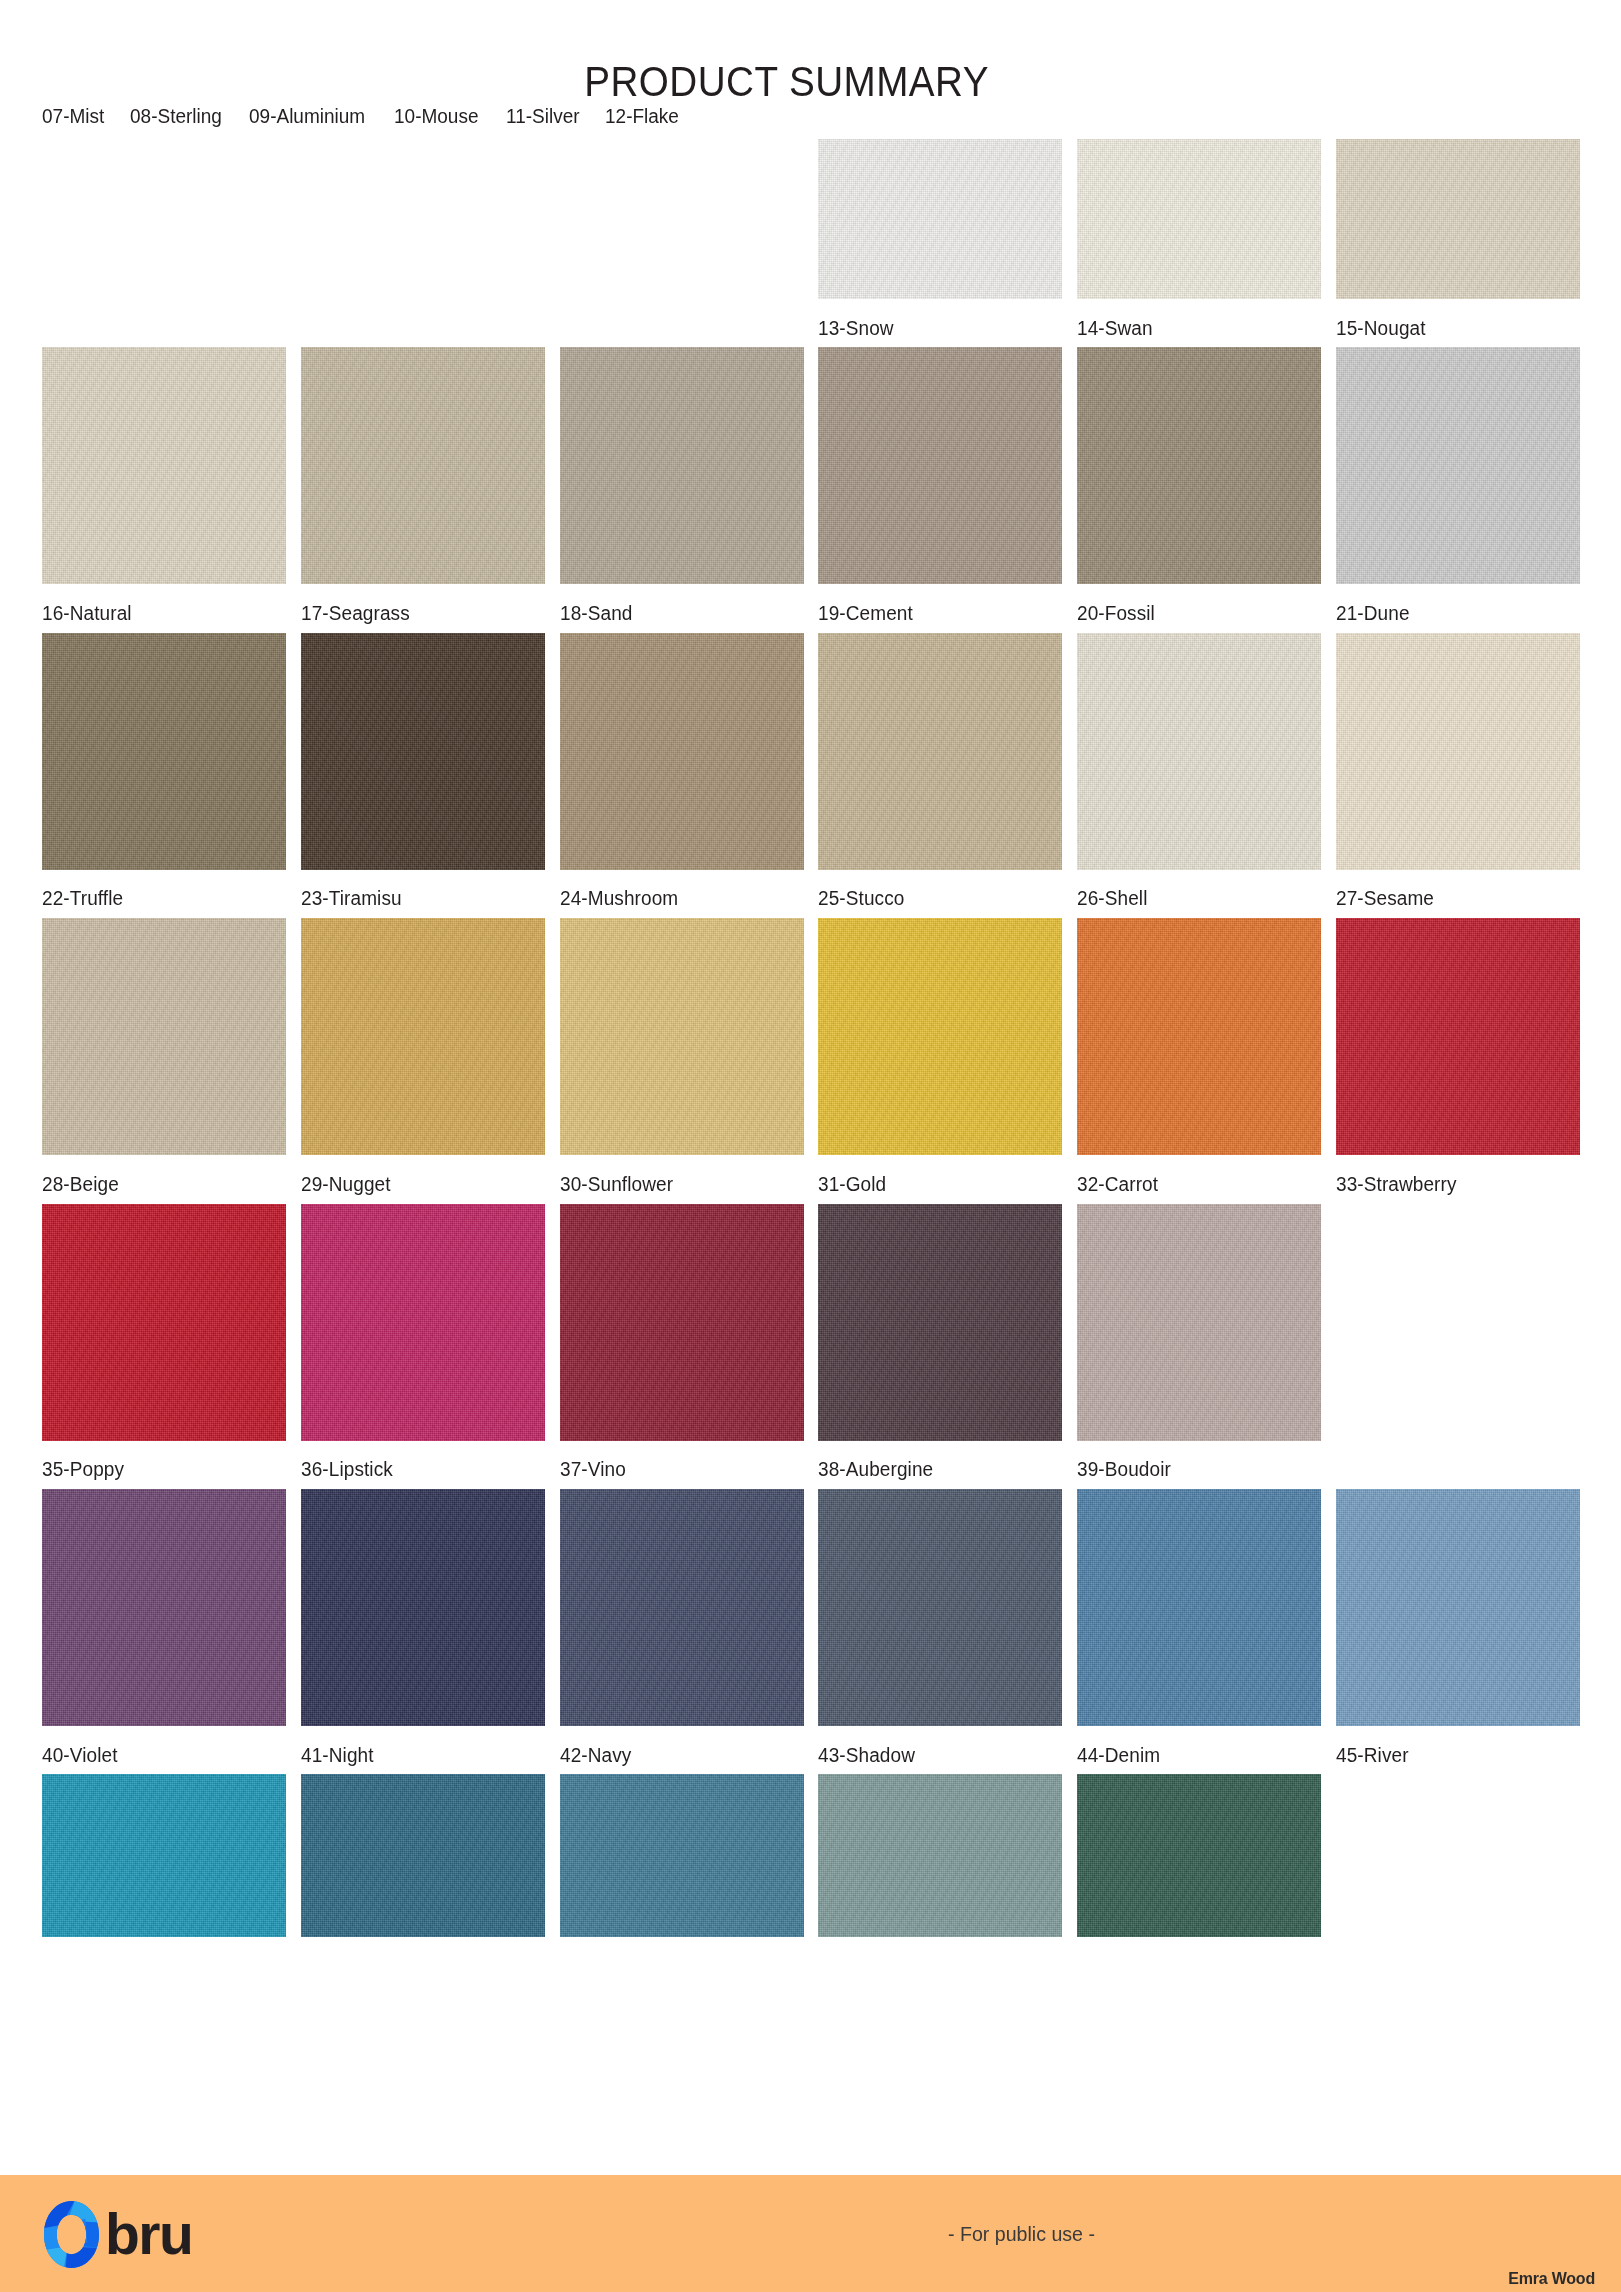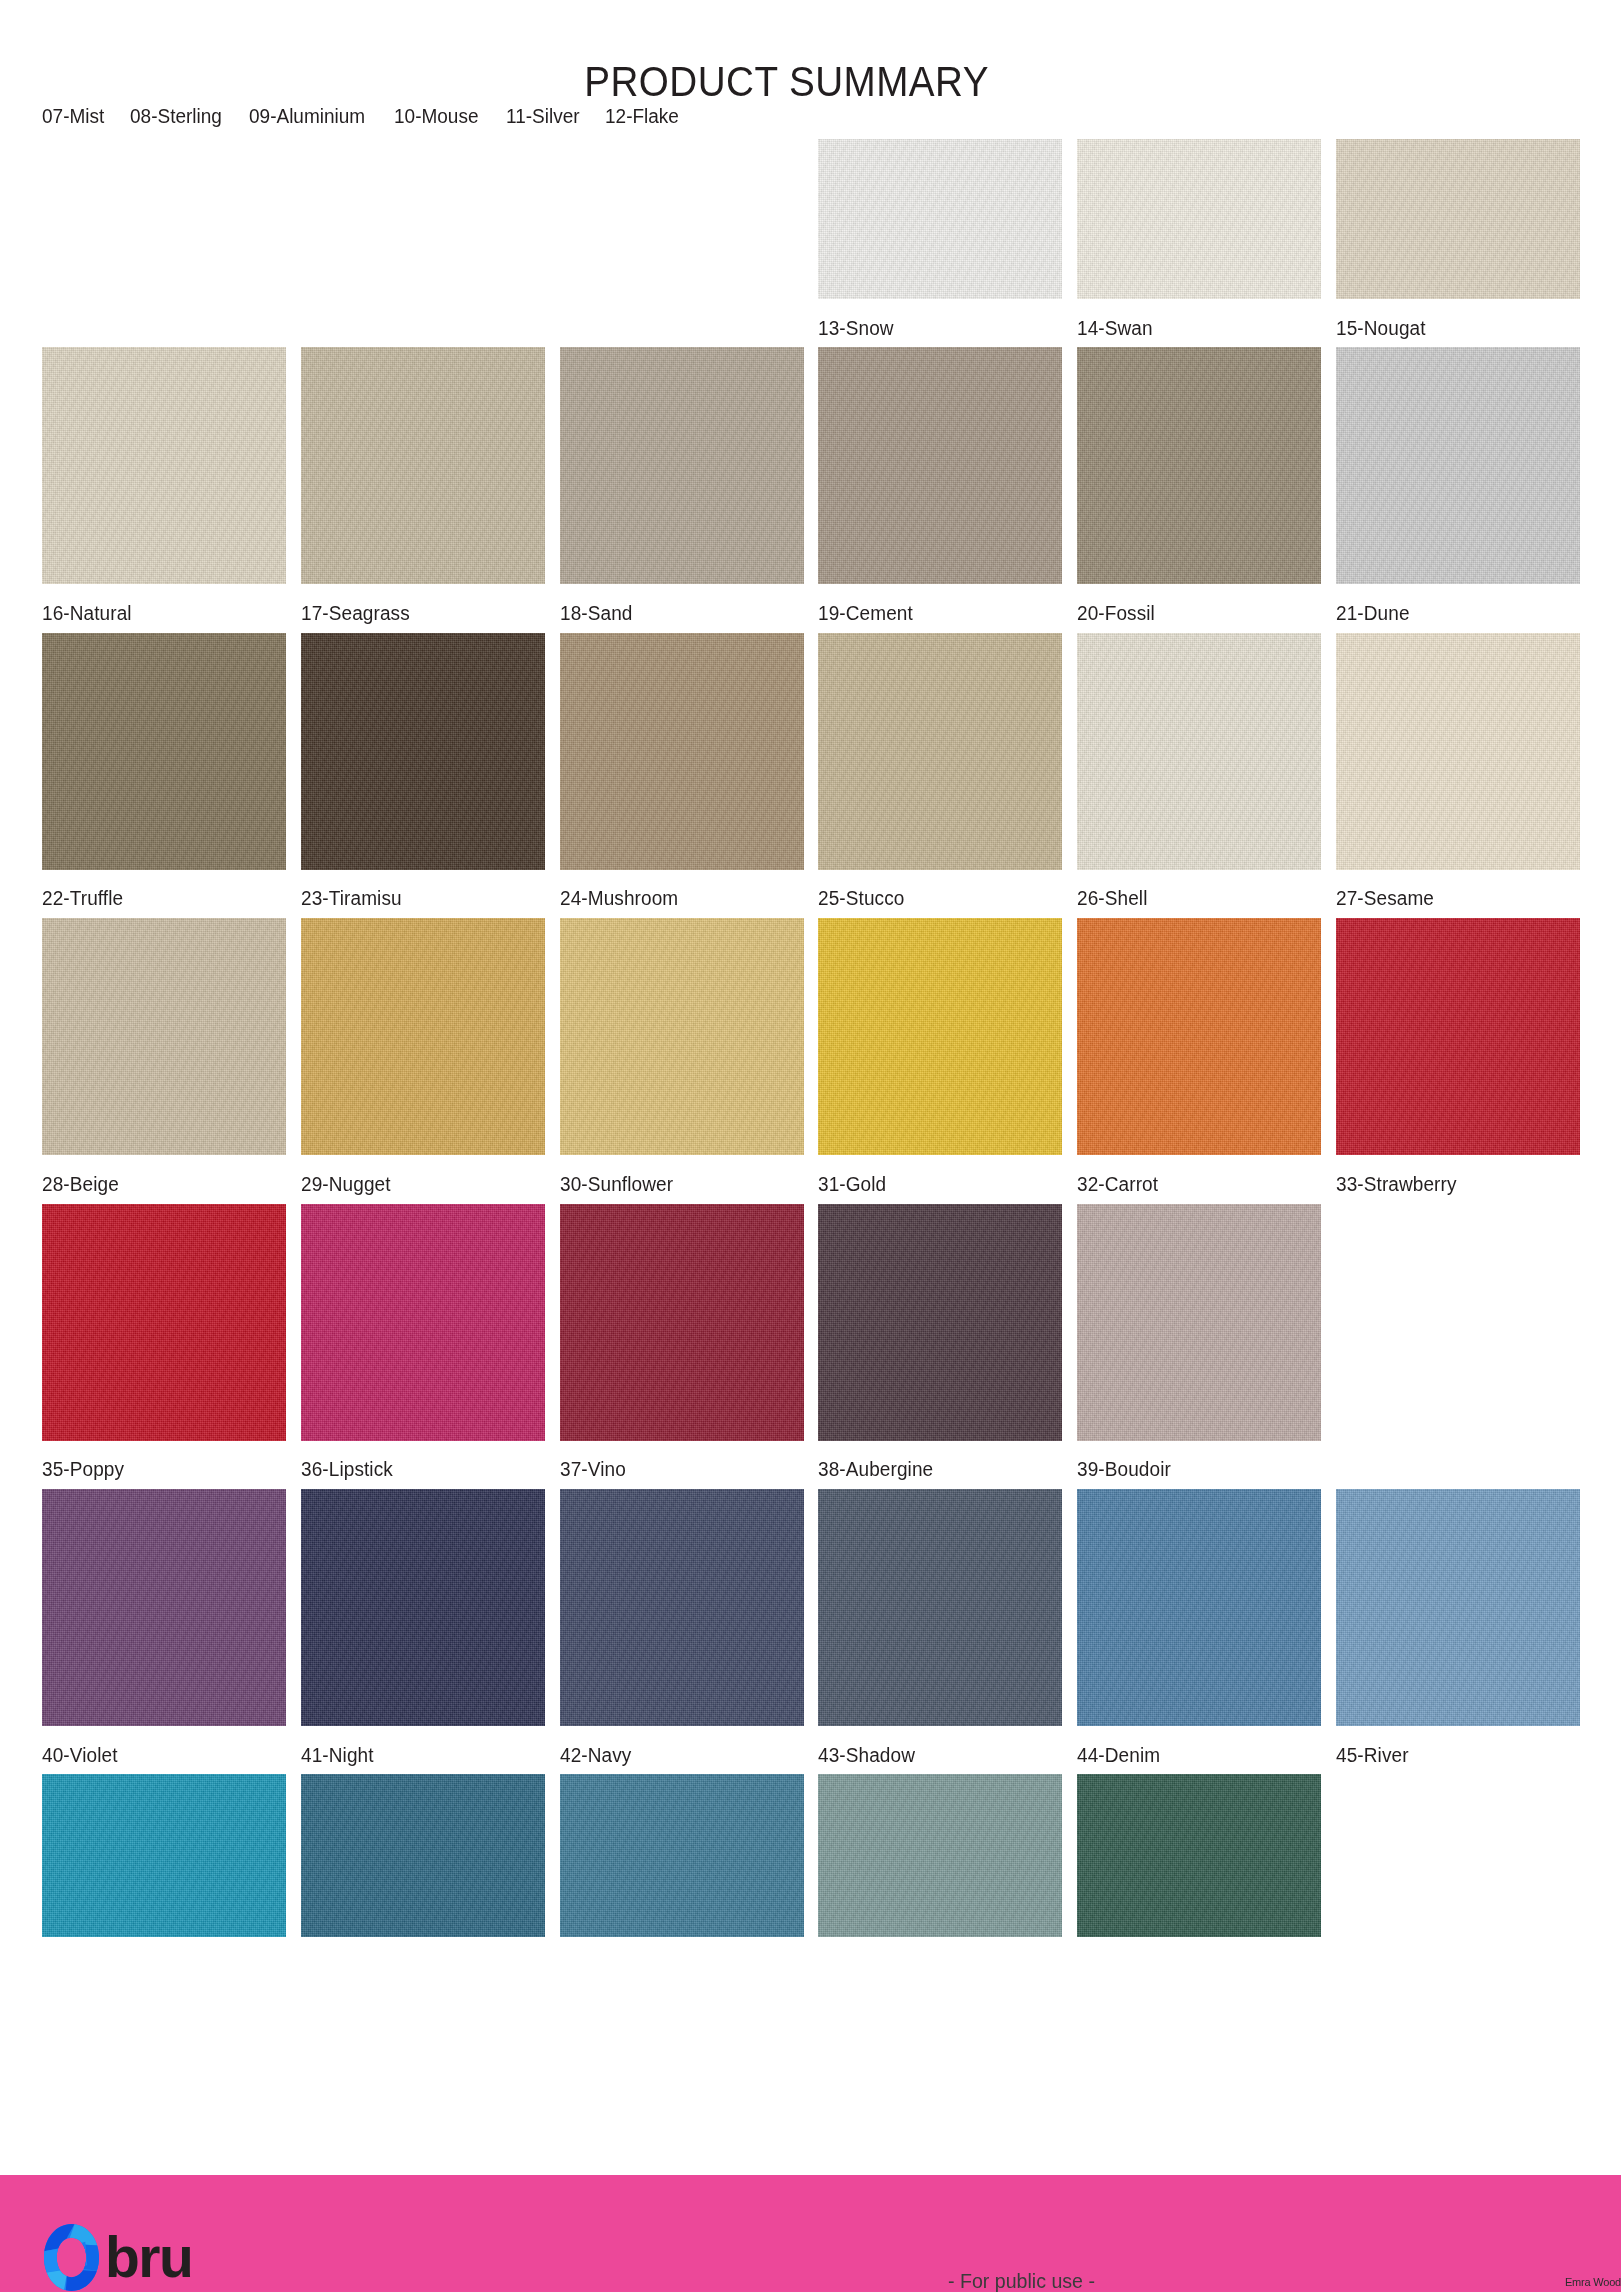--- a/index.html
+++ b/index.html
@@ -106,23 +106,23 @@
     white-space: nowrap;
   }
 
   
   .page-footer {
     position: absolute;
     left: 0;
     right: 0;
     bottom: 0;
     height: 118px;
-    background: #ec4899;
-    display: flex;
-    align-items: flex-end;
+    background: #fdba74;
+    display: flex;
+    align-items: center;
     padding: 0 42px;
     box-sizing: border-box;
   }
   .brand {
     display: flex;
     align-items: center;
     gap: 5.9px;
   }
   .brand-mark { width: 59px; height: 71px; display: block; }
   .brand-word {
@@ -137,24 +137,24 @@
     position: absolute;
     left: 0; right: 0;
     text-align: center;
     font-size: 19.6px;
     color: #3b3b3b;
     transform: translateX(211px);
     pointer-events: none;
   }
   .watermark {
     position: absolute;
-    right: 0;
+    right: 26px;
     bottom: 4.9px;
-    font-size: 11px;
-    font-weight: 400;
+    font-size: 16px;
+    font-weight: 700;
     color: #2b2b2b;
     letter-spacing: -0.2px;
   }
 </style>
 </head>
 <body>
 
 <div class="page-header">
   <div class="page-title">PRODUCT SUMMARY</div>
 </div>

